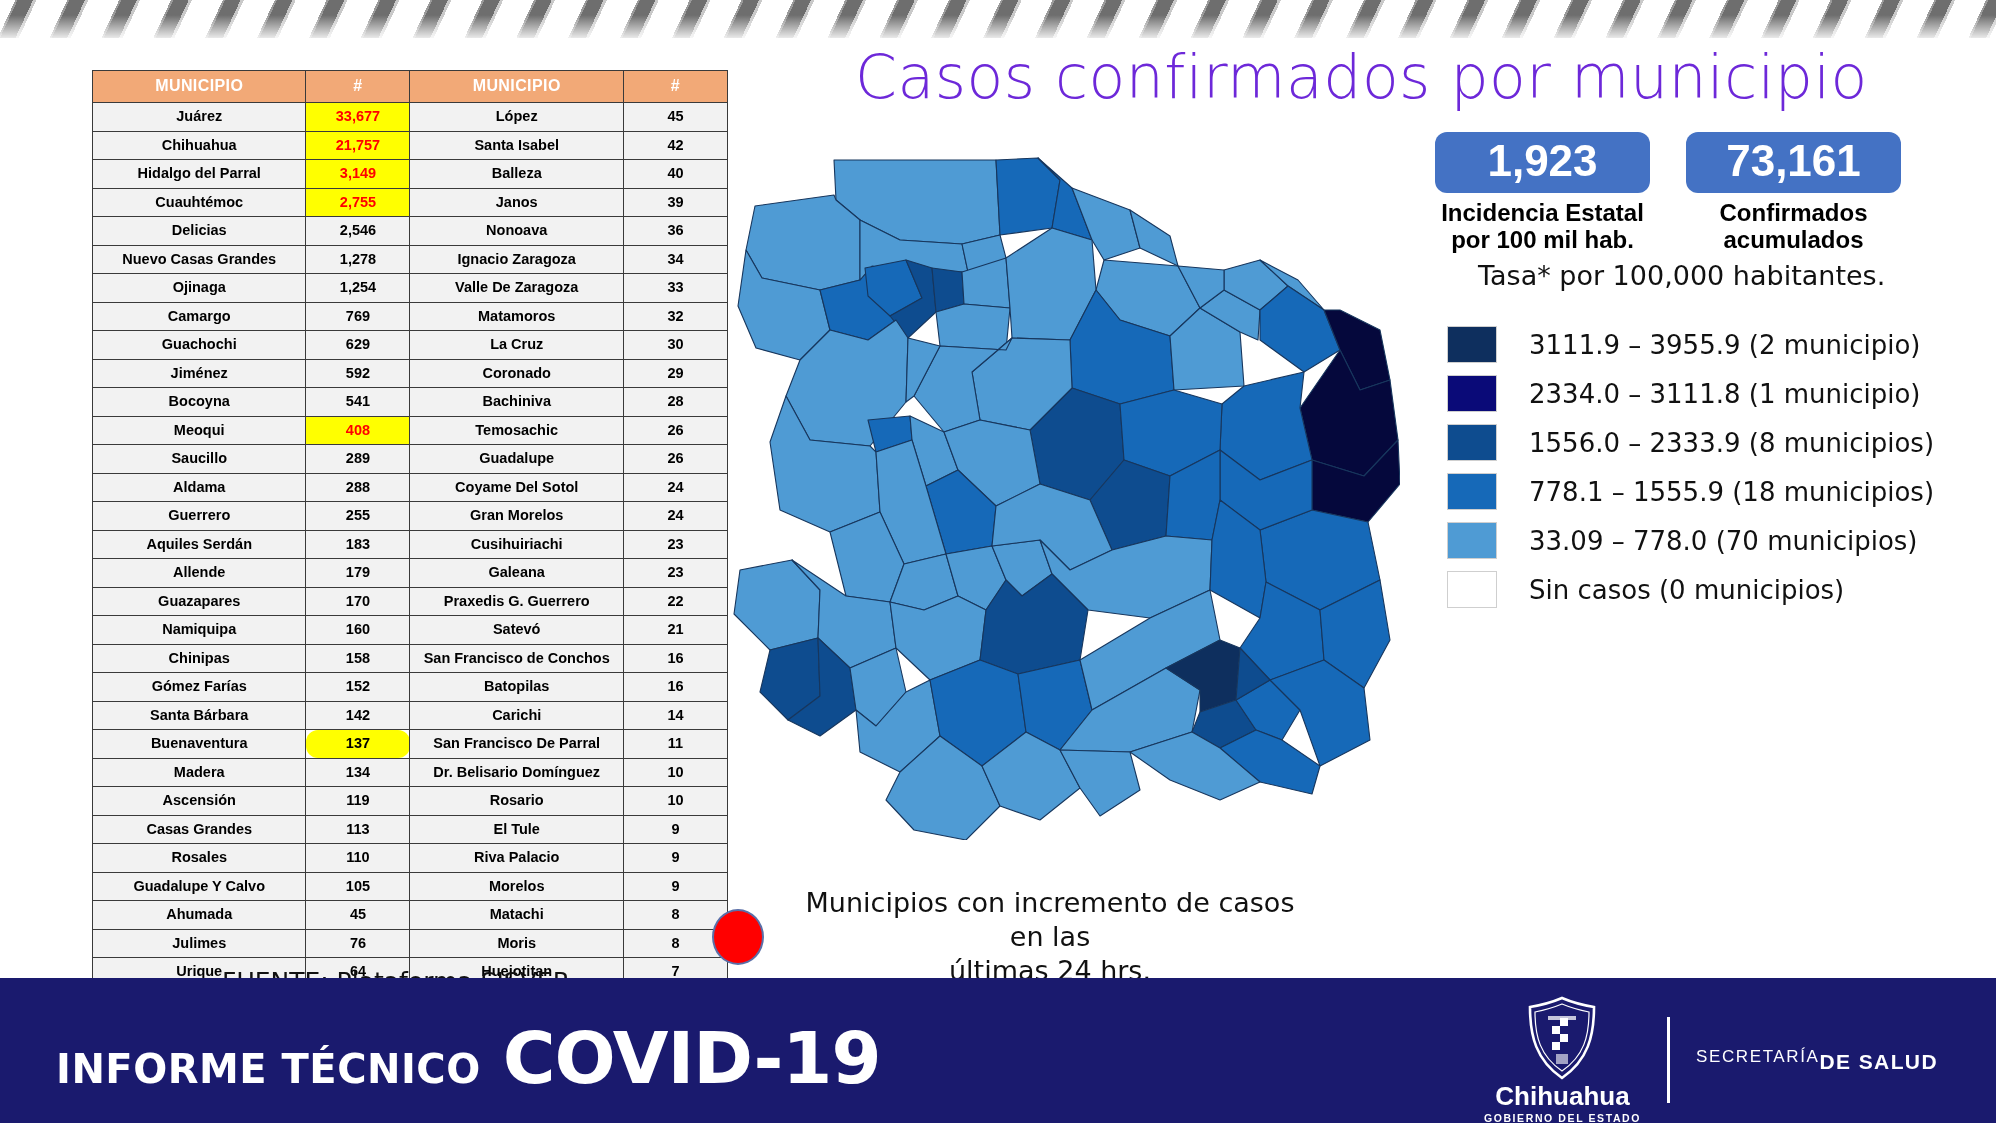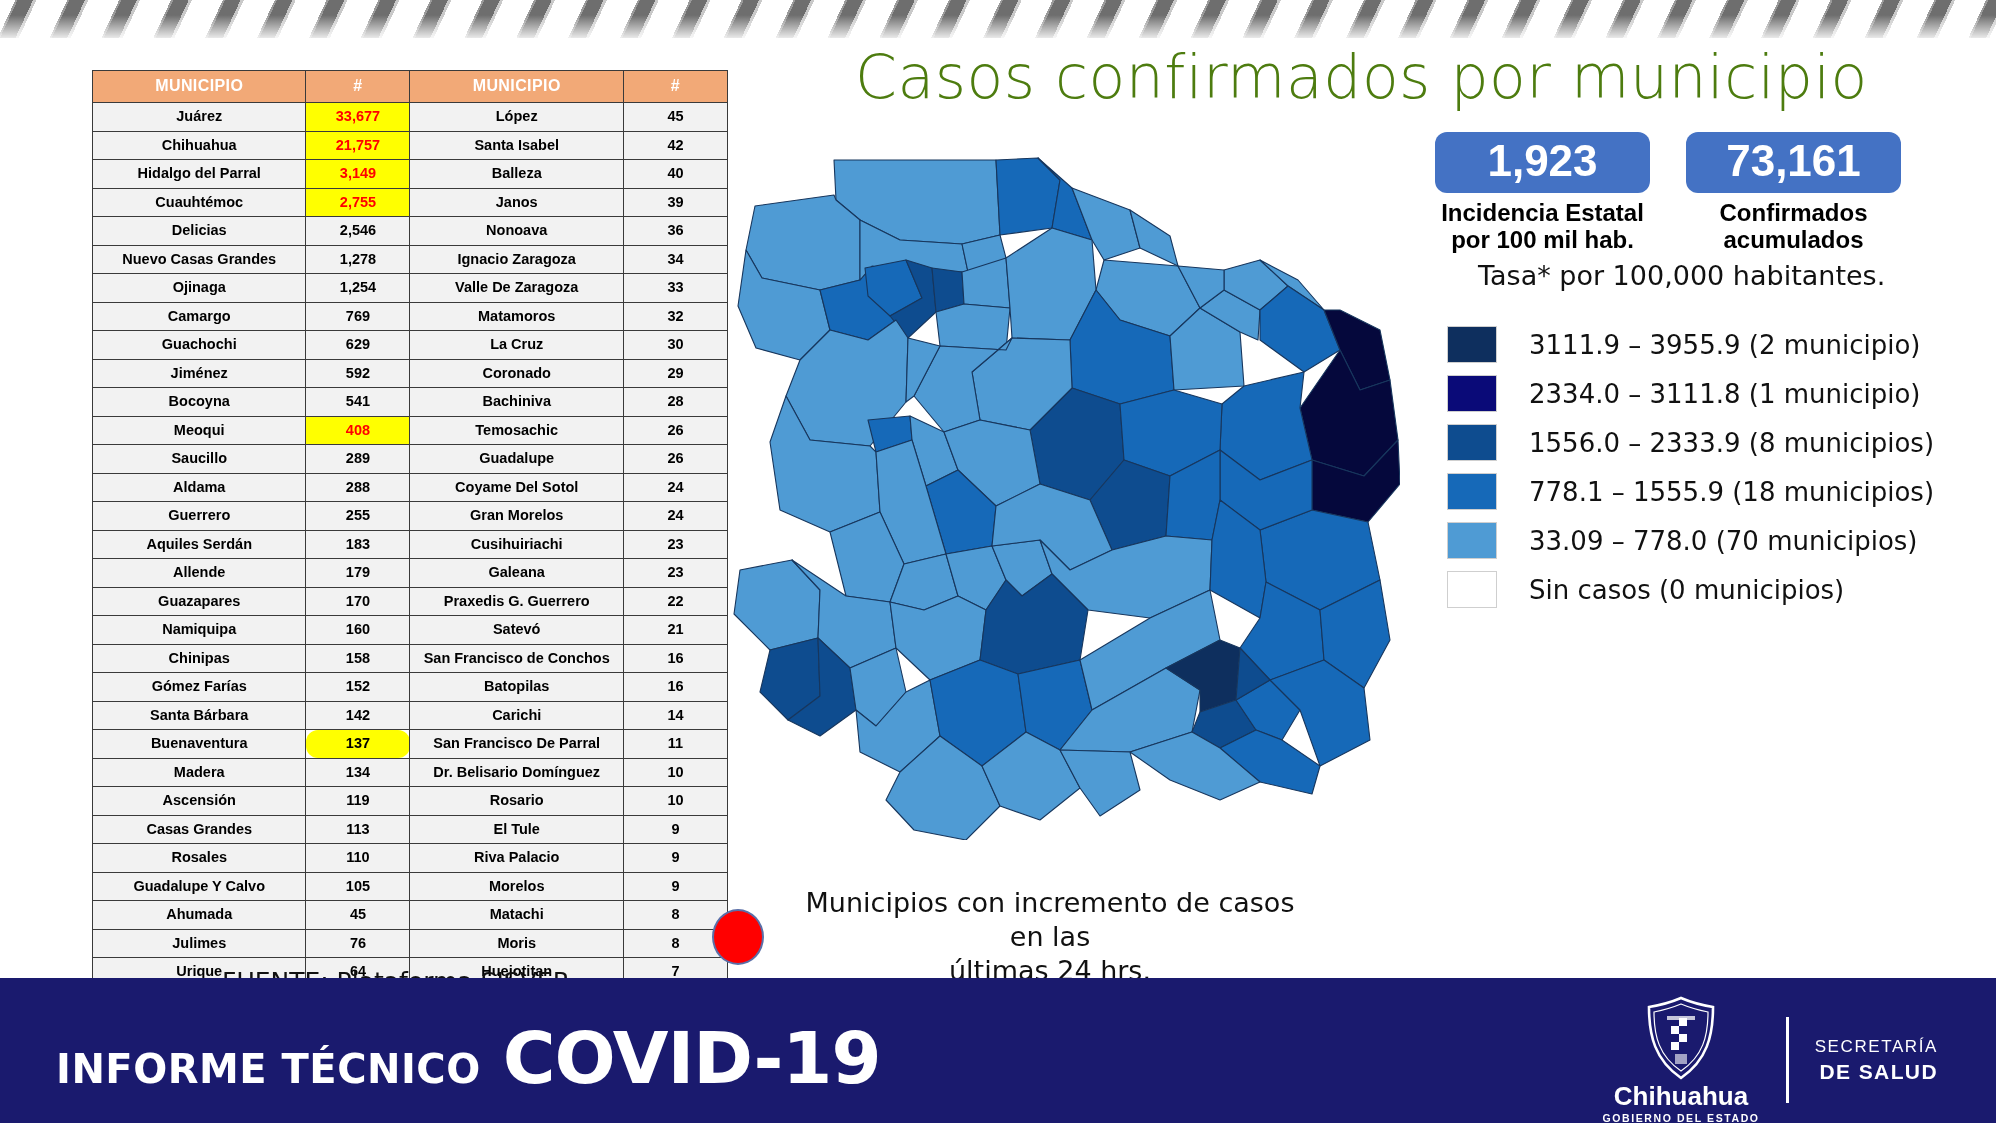--- a/index.html
+++ b/index.html
@@ -61,21 +61,21 @@
   table.muni td.empty{background:#F2F2F2;}
   table.muni .c-name{width:198px;}
   table.muni .c-num{width:96px;}
   td.hl-red{background:#FFFF00 !important;color:#FF0000 !important;}
   td.hl-black{background:#FFFF00 !important;color:#000000 !important;border-radius:12px;}
 
   
   .main-title{
     position:absolute;left:855px;top:42px;
     font-size:60px;
-    color:#4d7c0f;
+    color:#6d28d9;
     font-family:"DejaVu Sans", sans-serif;
     font-weight:300;
     letter-spacing:.5px;
     white-space:nowrap;
   }
 
   
   .stats{
     position:absolute;left:1435px;top:132px;
     display:flex;gap:36px;
@@ -159,21 +159,21 @@
     font-family:"DejaVu Sans", sans-serif;
   }
   .footer-right{
     position:absolute;right:58px;top:18px;display:flex;align-items:center;gap:26px;
   }
   .brand{display:flex;flex-direction:column;align-items:center;}
   .shield{width:72px;height:84px;}
   .brand-name{color:#fff;font-size:26px;font-weight:bold;margin-top:3px;line-height:1;}
   .brand-sub{color:#fff;font-size:10.5px;font-weight:bold;letter-spacing:1.6px;margin-top:3px;}
   .vrule{width:3px;height:86px;background:#fff;}
-  .sec{display:flex;flex-direction:column;justify-content:center;text-align:right;}
+  .sec{display:flex;flex-direction:row;justify-content:center;}
   .sec-1{color:#fff;font-size:17px;letter-spacing:1.6px;}
   .sec-2{color:#fff;font-size:21px;font-weight:bold;letter-spacing:1.4px;margin-top:3px;}
 </style>
 </head>
 <body>
 
 <div class="stripe-banner"></div>
 
 <div class="table-wrap">
   <table class="muni">

